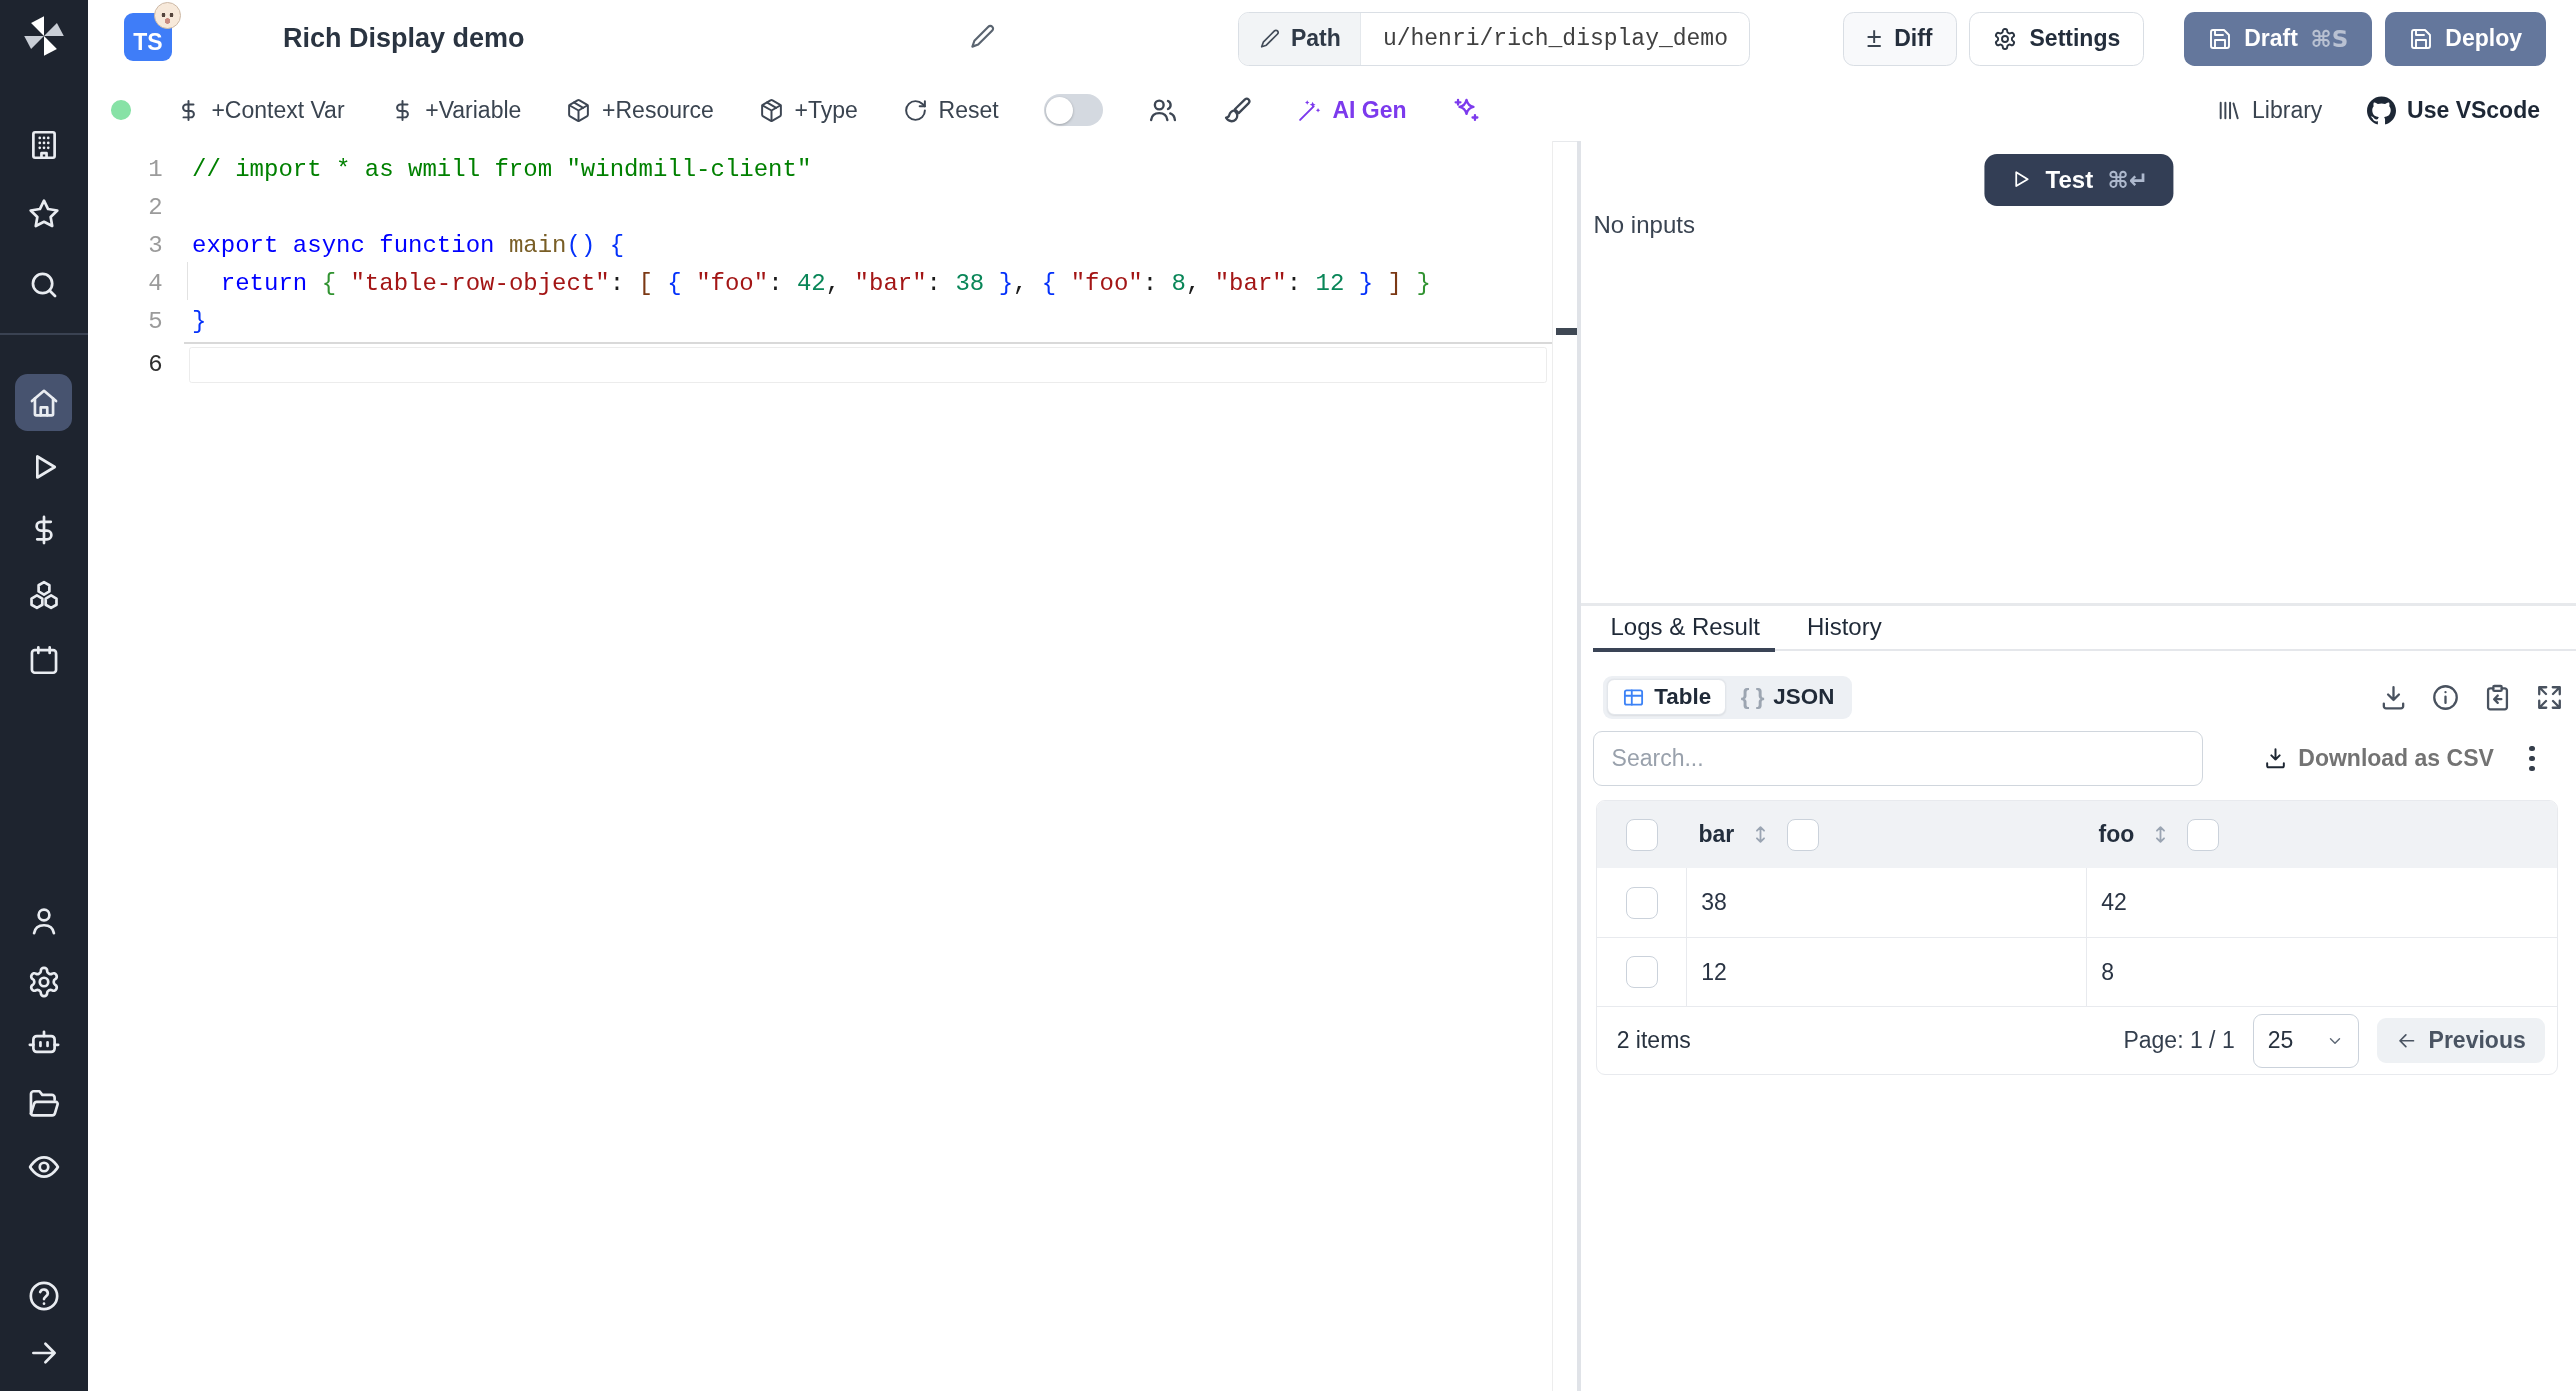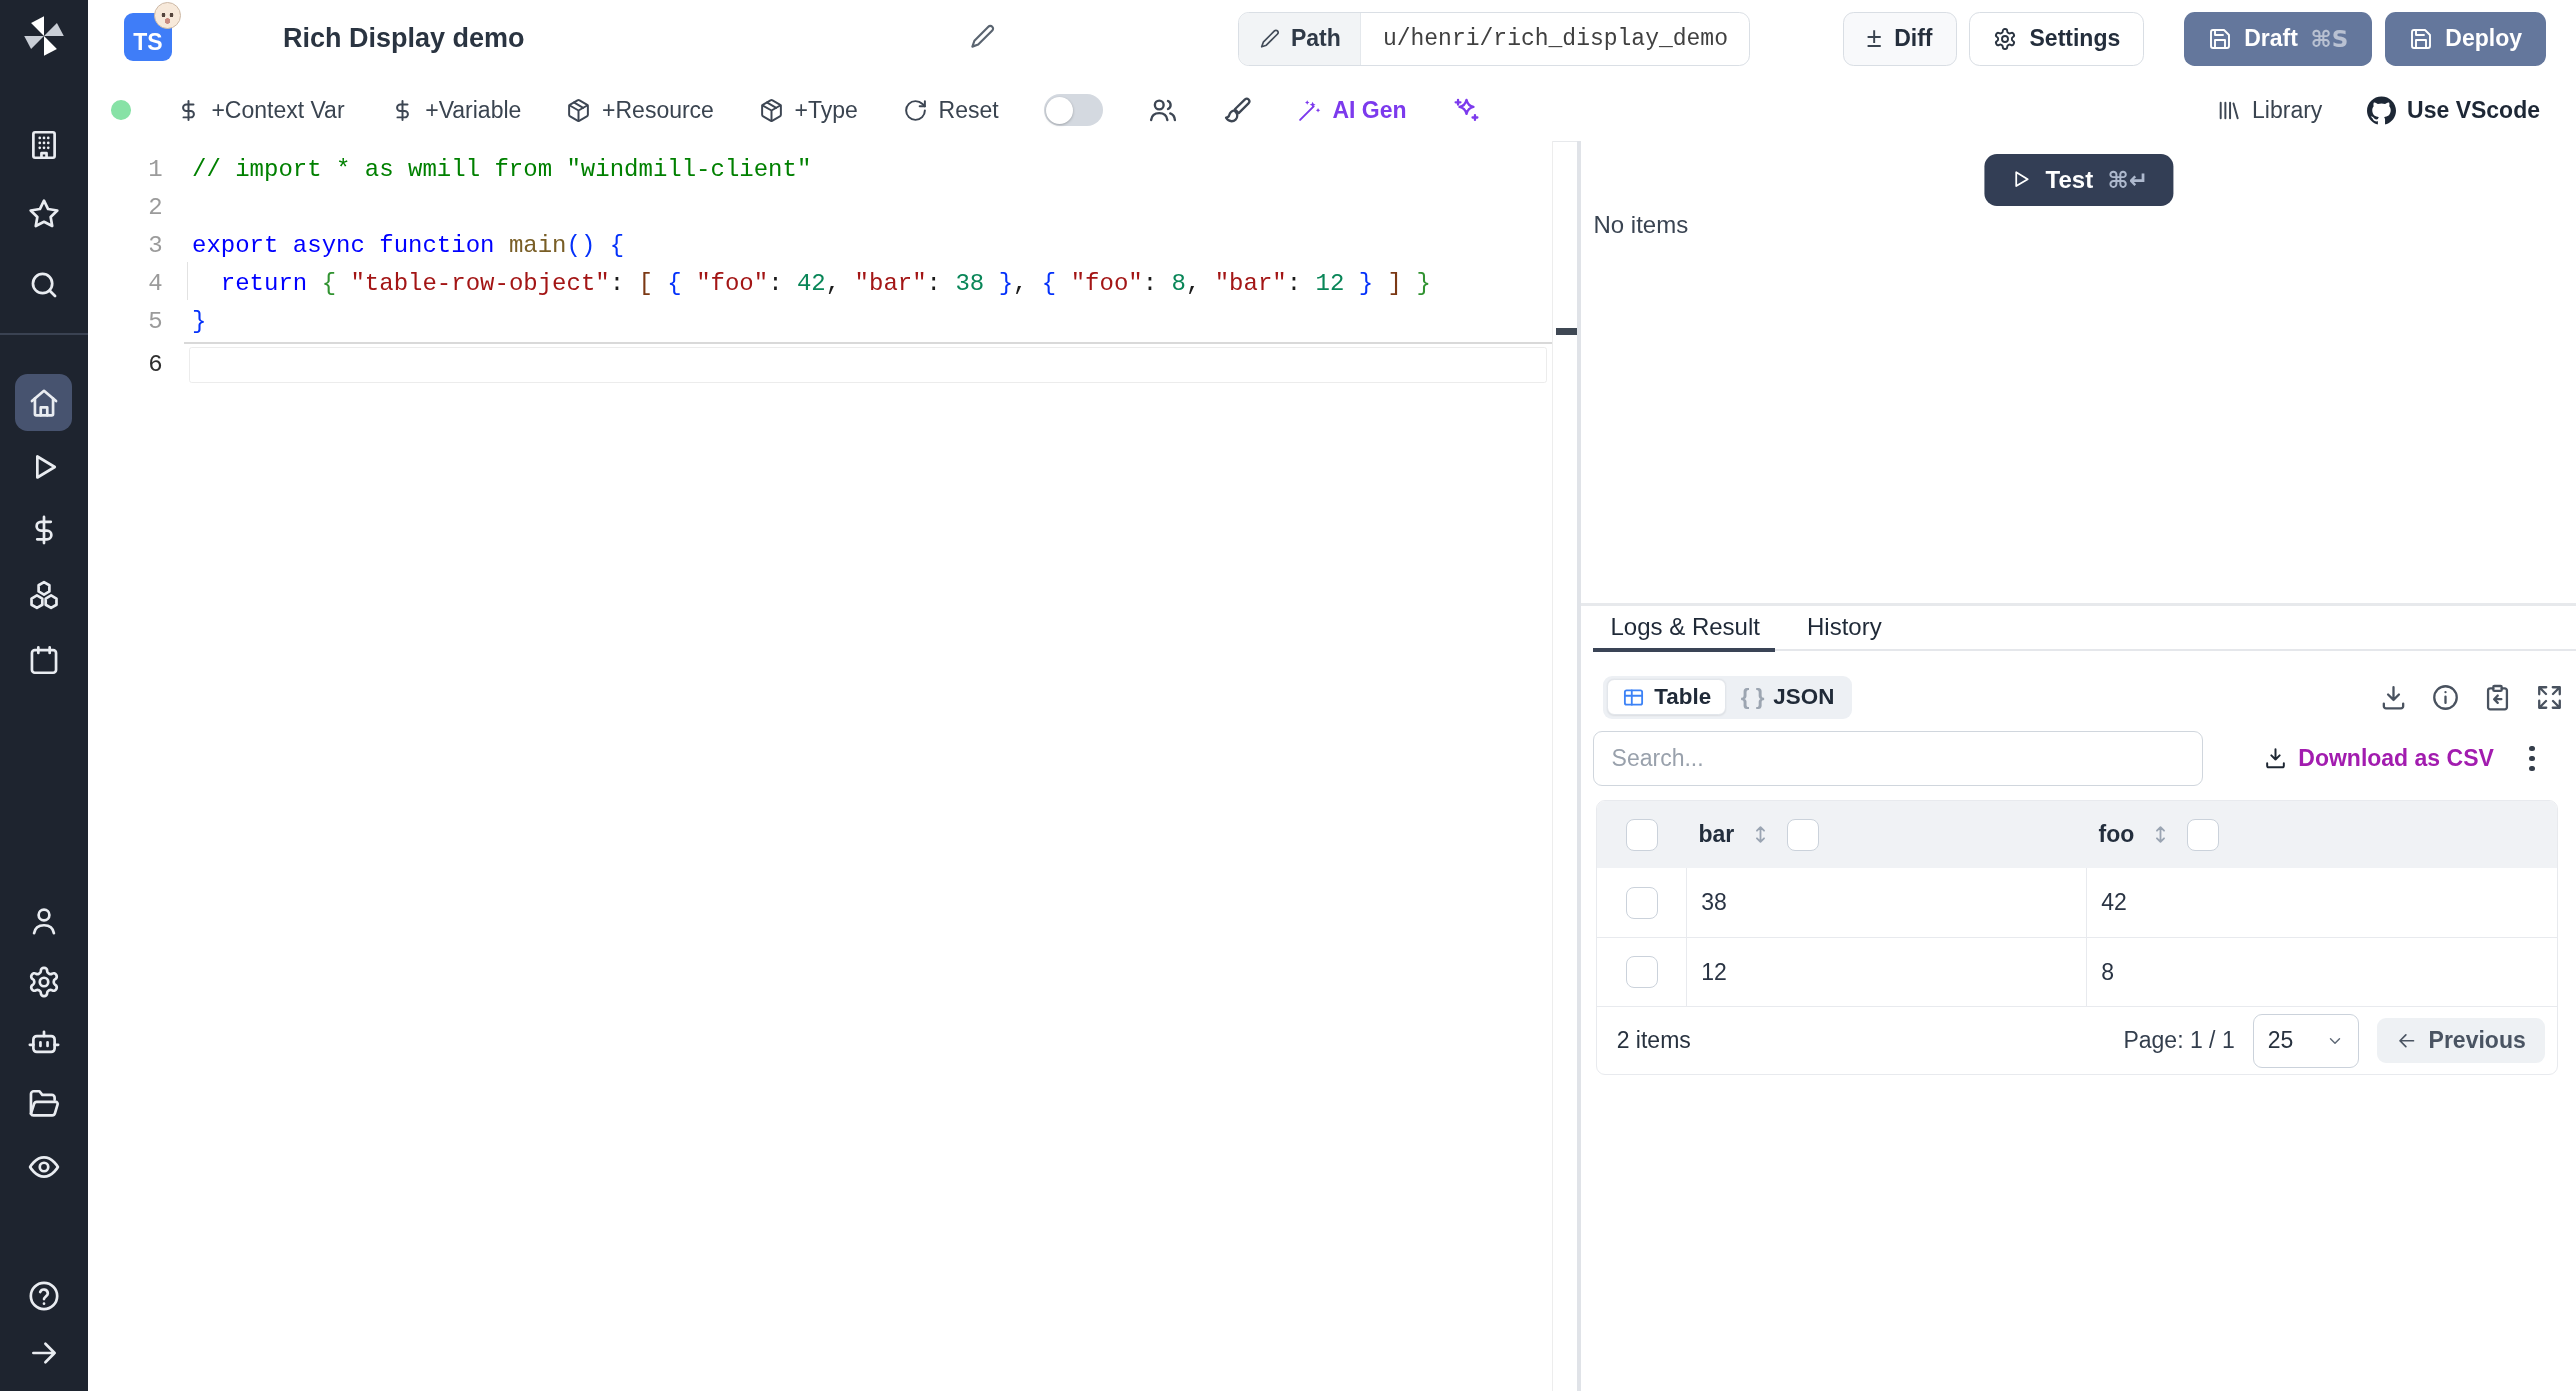--- a/index.html
+++ b/index.html
@@ -108,21 +108,21 @@
   .seg .ic { width:23px; height:23px; color:#3C82F6; }
   .braces { color:#9CA5B1; font-weight:700; font-size:22.4px; }
   .res-icons { display:flex; align-items:center; gap:23px; }
   .res-icons .ic { width:29px; height:29px; color:#49525F; cursor:pointer; }
   .search-row { position:absolute; left:11.6px; right:36px; top:590px; height:55px; display:flex;
     align-items:center; justify-content:space-between; }
   .search-input { width:610px; height:55px; border:1.8px solid #D0D6DD; border-radius:9px; padding:0 18px;
     font-size:23px; color:#2a3441; outline:none; font-family:"Liberation Sans","DejaVu Sans",sans-serif; }
   .search-input::placeholder { color:#99A1AC; }
   .csv-group { display:flex; align-items:center; gap:30px; }
-  .csv-btn { display:flex; align-items:center; gap:10px; font-size:23px; font-weight:600; color:#a21caf; cursor:pointer; }
+  .csv-btn { display:flex; align-items:center; gap:10px; font-size:23px; font-weight:600; color:#737373; cursor:pointer; }
   .csv-btn .ic { width:25px; height:25px; color:#1E2733; }
   .kebab { display:flex; flex-direction:column; gap:4.5px; padding:5.4px; cursor:pointer; }
   .kebab i { width:5.4px; height:5.4px; border-radius:50%; background:#353E4B; display:block; }
 
   
   .rtable { position:absolute; left:15px; top:659px; width:962px; border-radius:9px;
     border:0.9px solid #E8EAEE; overflow:hidden; background:#fff; }
   .thead { display:grid; grid-template-columns:89px 400px 474px; height:67px; background:#F0F2F5; }
   .thcell { display:flex; align-items:center; }
   .thcell.first { justify-content:center; }
@@ -479,21 +479,21 @@
 <section class="rpane">
   <div class="test-btn">
     <span class="ic">
         <svg viewBox="0 0 24 24" fill="none" stroke="currentColor" stroke-width="1.9" stroke-linecap="round" stroke-linejoin="round">
           <path d="M7.3 4.6v14.8L19.6 12z"></path>
         </svg>
       </span>
     <span class="lbl">Test</span>
     <span class="shortcut">⌘↵</span>
   </div>
-  <div class="no-inputs">No items</div>
+  <div class="no-inputs">No inputs</div>
 
   <div class="hsplit"></div>
 
   <div class="tabs">
     <div class="tab tab1">Logs &amp; Result</div>
     <div class="tab tab2">History</div>
     <div class="tab-baseline"></div>
     <div class="tab-underline"></div>
   </div>
 

